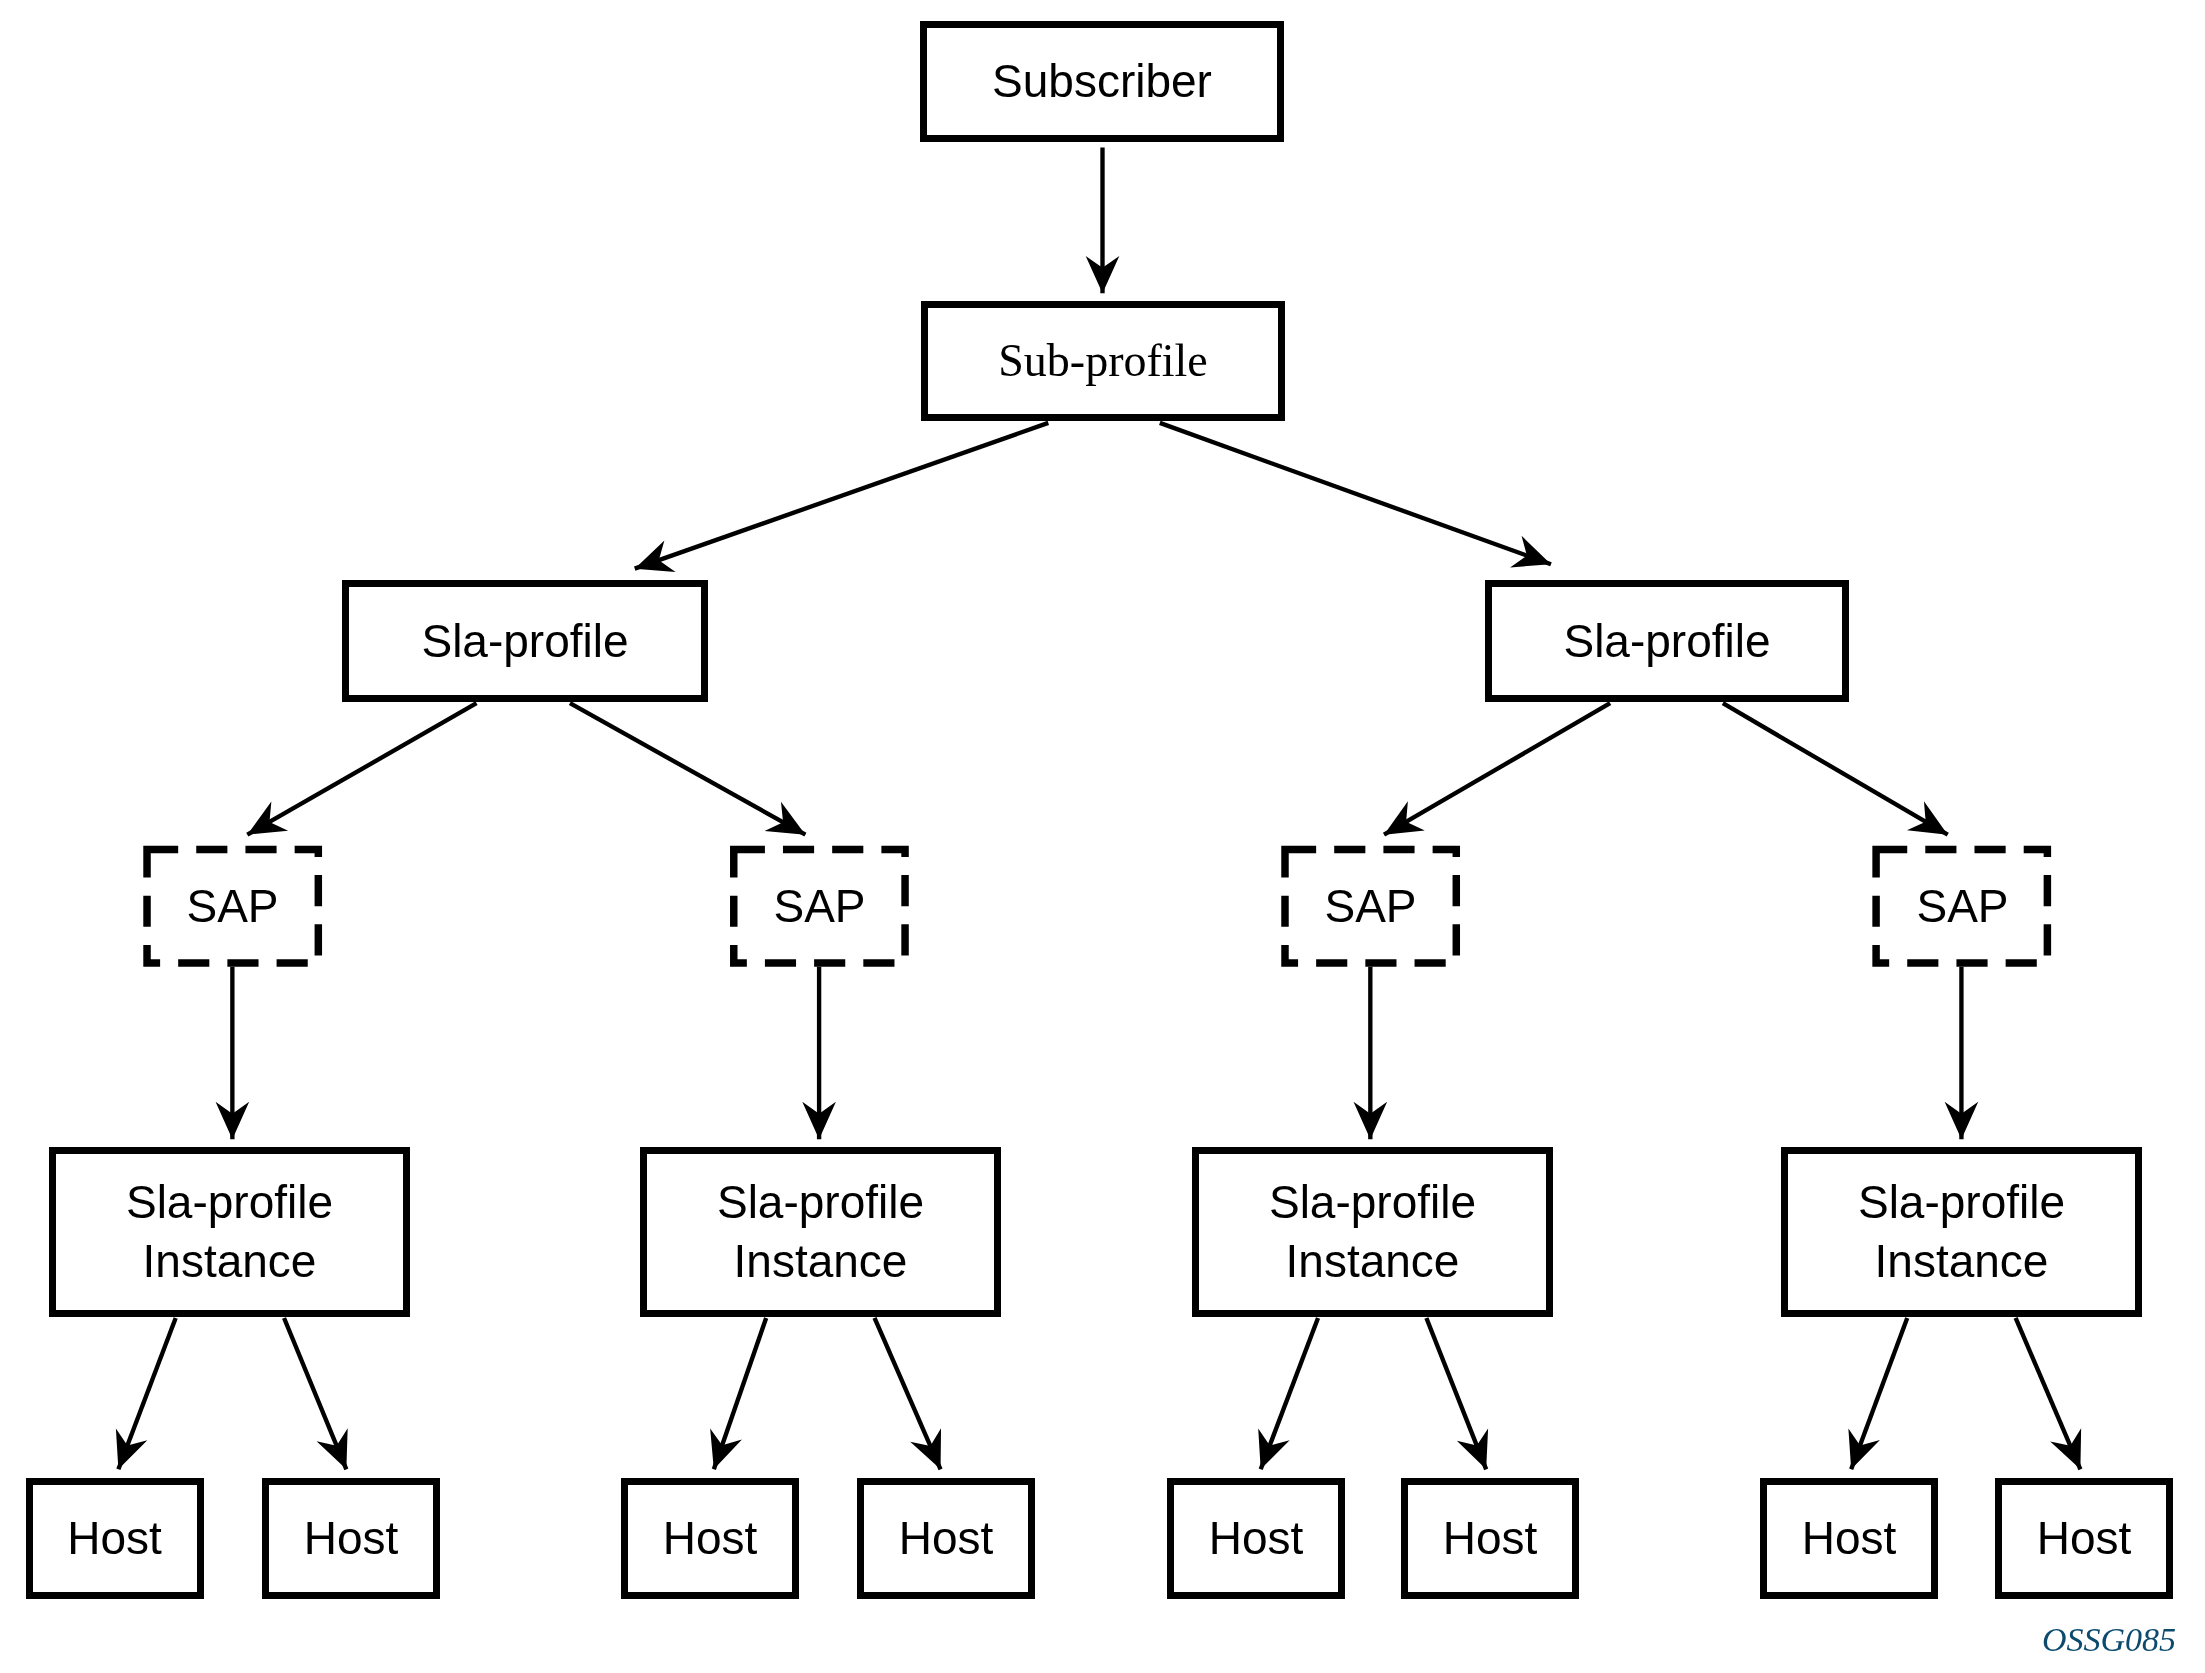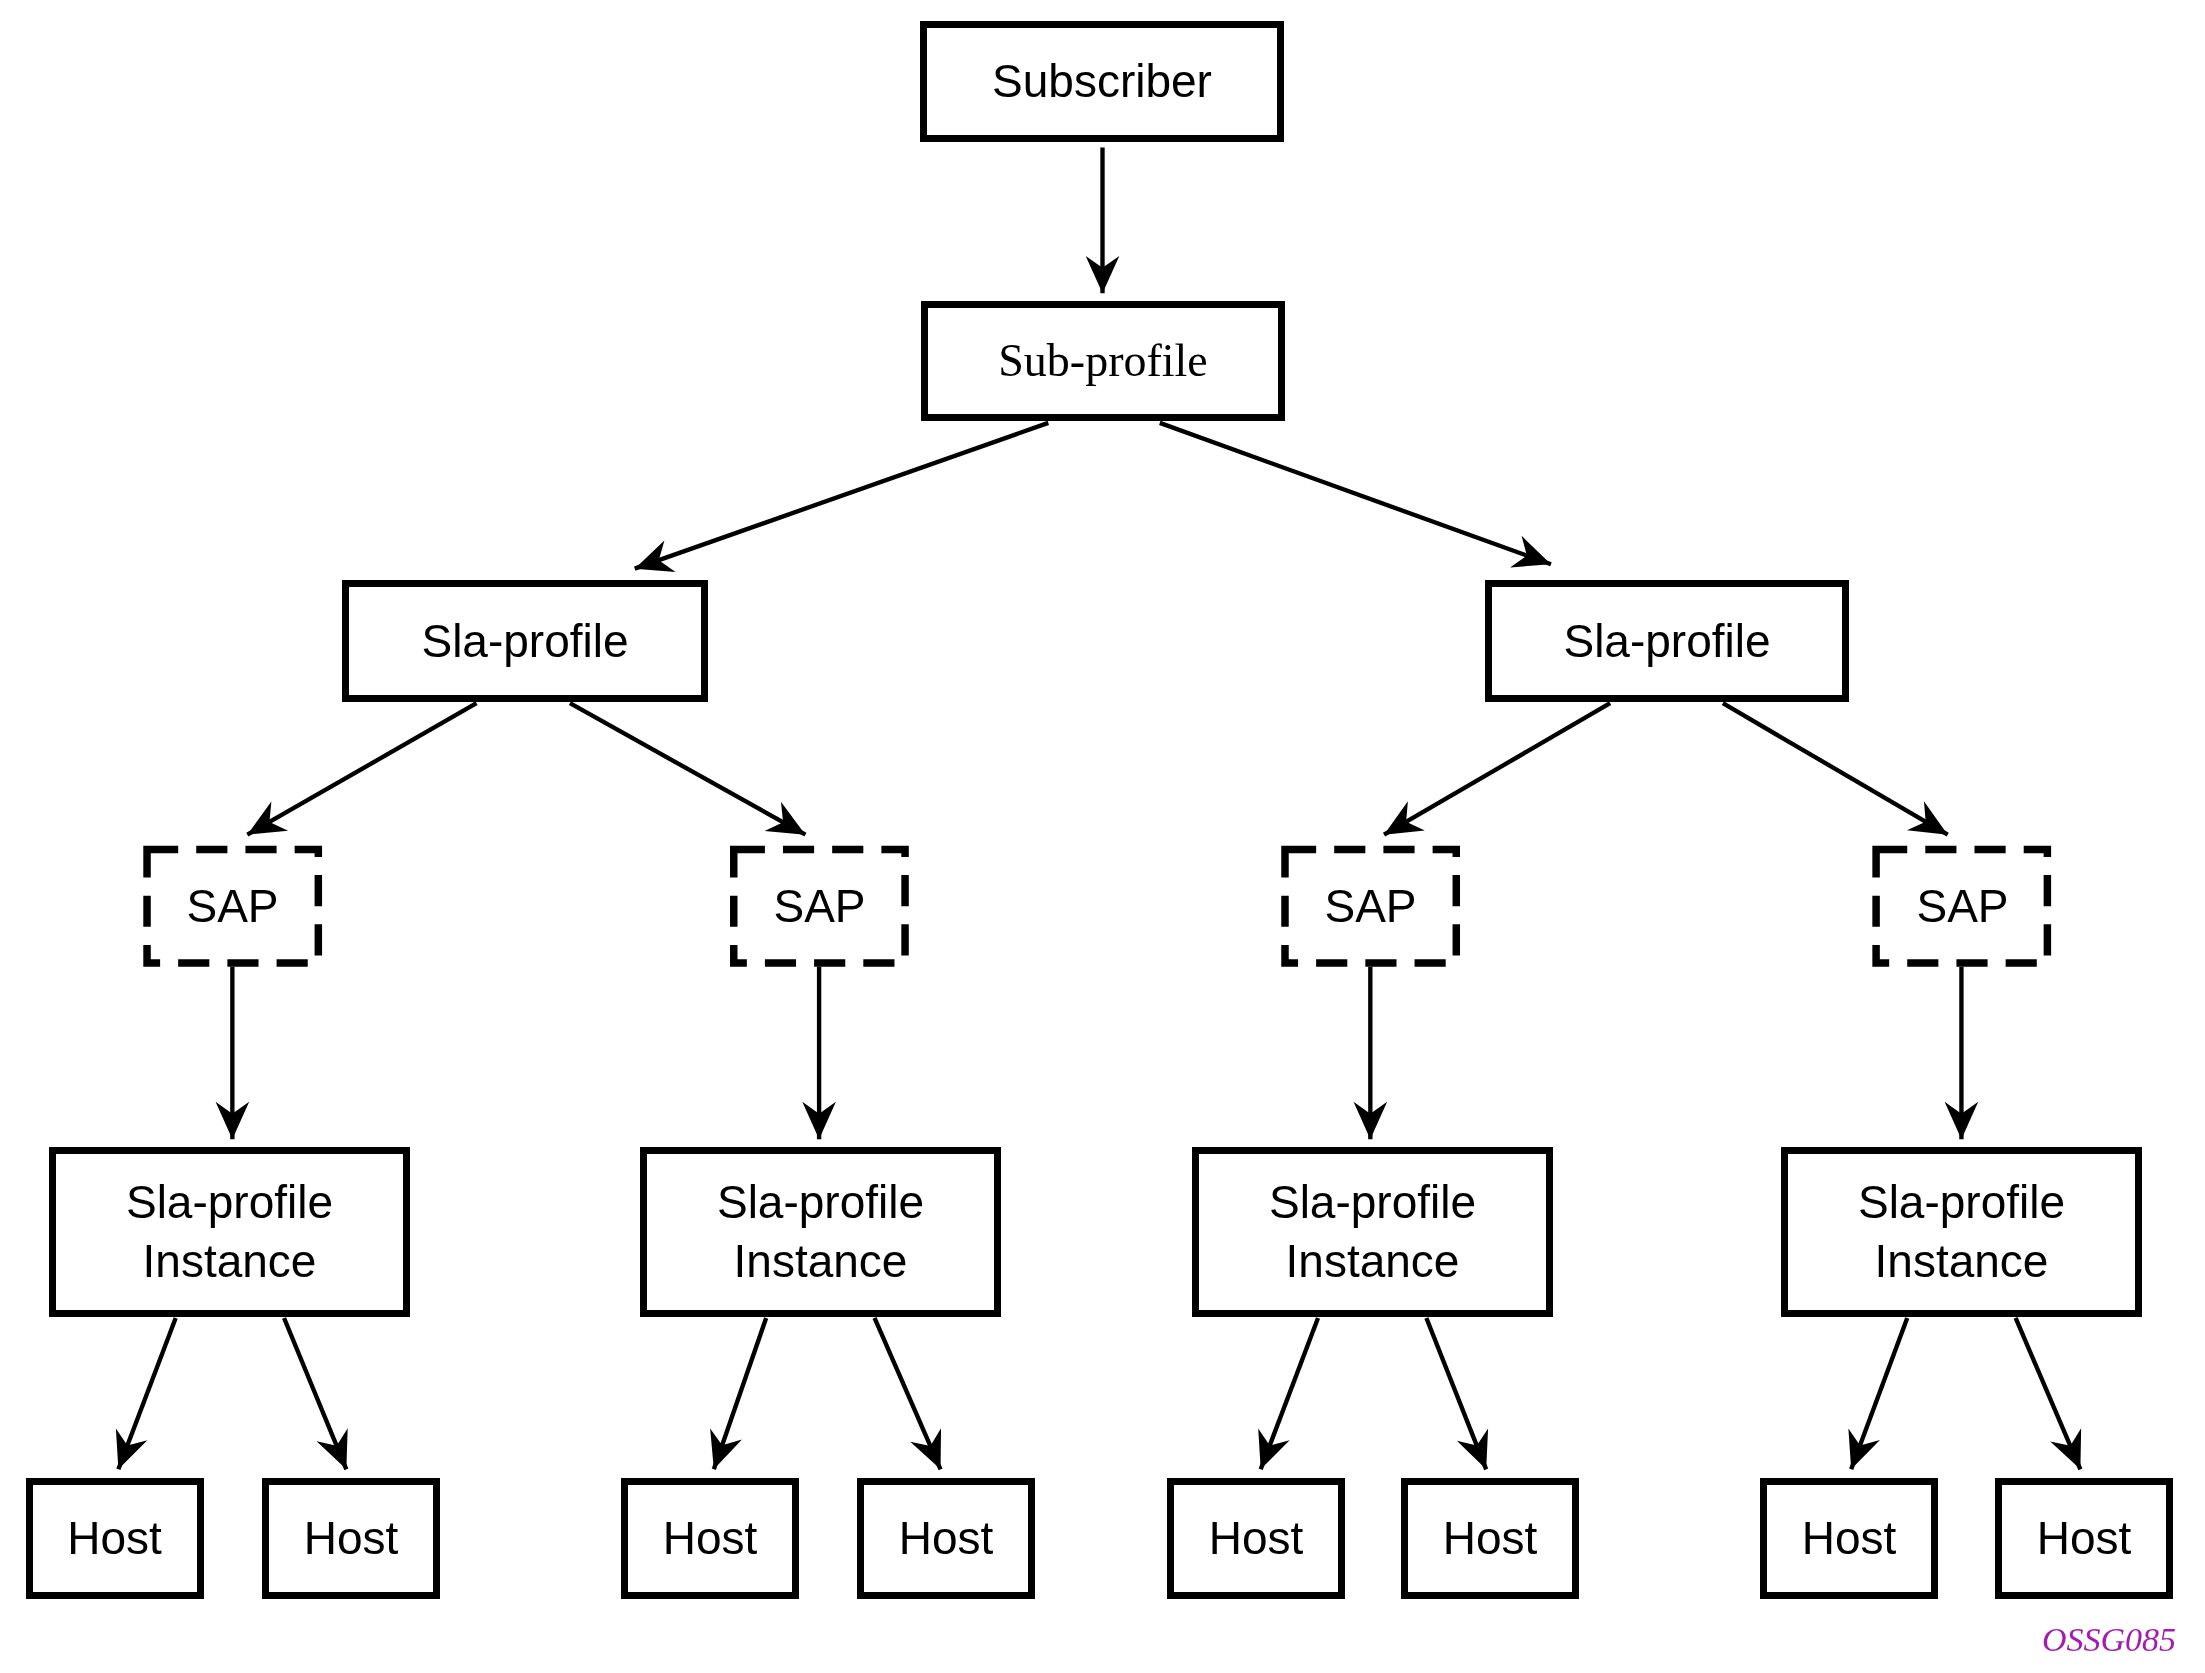--- a/index.html
+++ b/index.html
@@ -72,21 +72,21 @@
 
   #watermark {
     position: absolute;
     right: 29px;
     top: 1621px;
     width: 374px;
     text-align: right;
     font-family: "Liberation Serif", serif;
     font-style: italic;
     font-size: 34px;
-    color: #a21caf;
+    color: #0c4a6e;
     z-index: 2;
   }
   .edge { stroke: #000000; stroke-width: 7px; fill: none; }
   .sap-rect { fill: #ffffff; stroke: #000000; stroke-width: 12px; stroke-dasharray: 50 29; }
 </style>
 </head>
 <body>
 
 <div id="stage">
 

